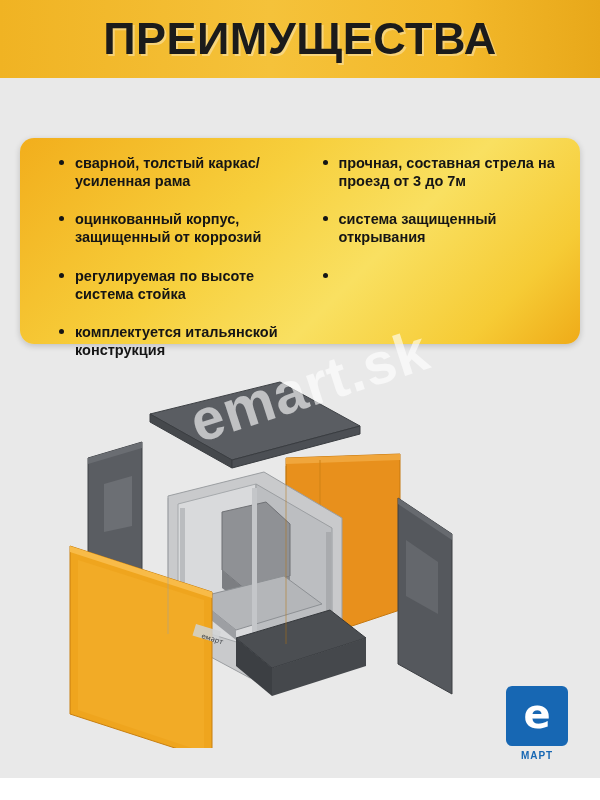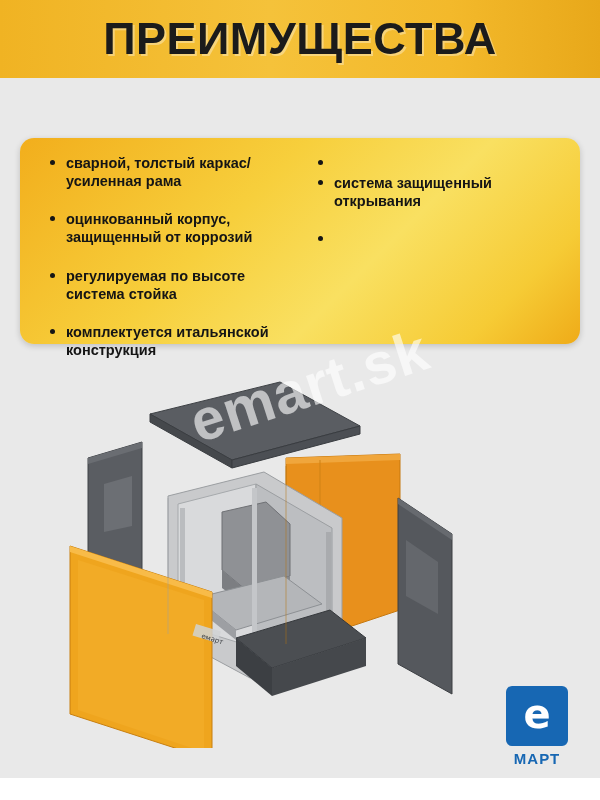--- a/index.html
+++ b/index.html
@@ -49,21 +49,21 @@
   .features-card {
     position: absolute;
     top: 138px;
     left: 20px;
     width: 560px;
     height: 206px;
     border-radius: 14px;
     background: linear-gradient(135deg, #f2ae1c 0%, #f7cf3c 38%, #f9e061 62%, #f6cb35 85%, #efab18 100%);
     box-shadow: 0 2px 6px rgba(0,0,0,0.18);
     display: flex;
-    padding: 12px 6px 12px 18px;
+    padding: 12px 6px 12px 27px;
     box-sizing: border-box;
   }
   .features-col {
     flex: 1 1 50%;
     padding: 4px 6px 0 12px;
     box-sizing: border-box;
   }
   .feature-item {
     position: relative;
     margin: 0 0 20px 0;
@@ -134,21 +134,21 @@
     top: 50%;
     left: 50%;
     transform: translate(-50%, -54%);
     color: #ffffff;
     font-size: 40px;
     font-weight: bold;
     font-family: "DejaVu Sans", sans-serif;
   }
   .logo-text {
     margin-top: 4px;
-    font-size: 15px;
+    font-size: 10px;
     font-weight: bold;
     color: #1767b3;
     letter-spacing: 1px;
   }
   
   .bottom-strip {
     position: absolute;
     left: 0;
     bottom: 0;
     width: 600px;
@@ -180,20 +180,21 @@
         <span>регулируемая по высоте система стойка</span>
       </div>
       <div class="feature-item">
         <span class="bullet"></span>
         <span>комплектуется итальянской конструкция</span>
       </div>
     </div>
     <div class="features-col">
       <div class="feature-item">
         <span class="bullet"></span>
+        <span>прочная, составная стрела на проезд от 3 до 7м</span>
       </div>
       <div class="feature-item">
         <span class="bullet"></span>
         <span>система защищенный открывания</span>
       </div>
       <div class="feature-item">
         <span class="bullet"></span>
       </div>
     </div>
   </div>

